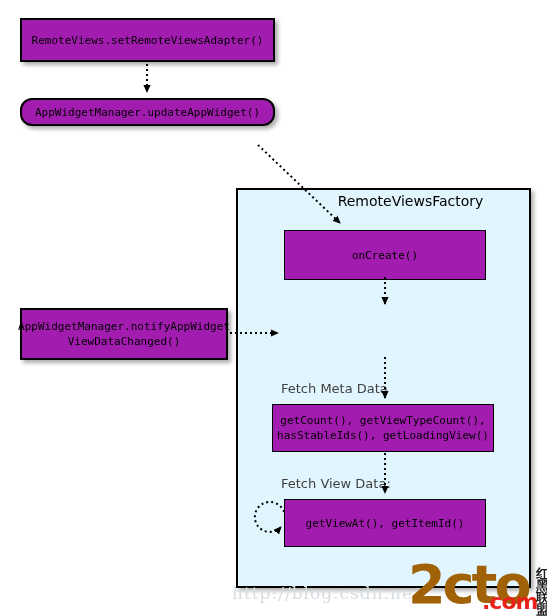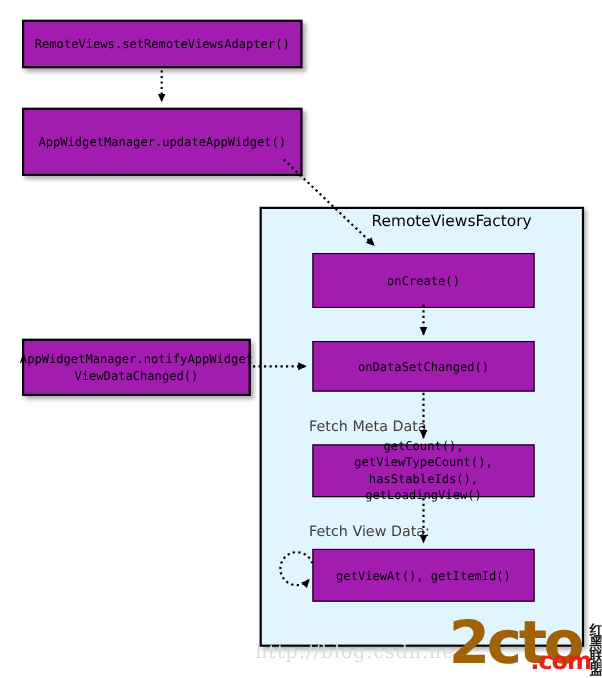--- a/index.html
+++ b/index.html
@@ -138,38 +138,35 @@
 
 <div id="canvas">
 
   <div id="factory-panel"></div>
   <div id="factory-title">RemoteViewsFactory</div>
 
   <div class="box" style="left:20px; top:18px; width:255px; height:44px;">
     <span class="txt">RemoteViews.setRemoteViewsAdapter()</span>
   </div>
 
-  <div class="box" style="left:20px; top:98px; width:255px; height:62px;">
+  <div class="box" style="left:20px; top:98px; width:255px; height:28px;border-radius:12px;">
     <span class="txt">AppWidgetManager.updateAppWidget()</span>
   </div>
 
   <div class="box" style="left:20px; top:308px; width:208px; height:52px;">
     <span class="txt">AppWidgetManager.notifyAppWidget
 ViewDataChanged()</span>
   </div>
 
   <div class="box thin" style="left:284px; top:230px; width:202px; height:50px;">
     <span class="txt">onCreate()</span>
   </div>
 
-  <div class="box thin" style="left:284px; top:310px; width:202px; height:46px;">
-    <span class="txt">onDataSetChanged()</span>
-  </div>
-
-  <div class="box thin" style="left:284px; top:404px; width:202px; height:48px;align-items:center;">
+
+  <div class="box thin" style="left:272px; top:404px; width:222px; height:48px;align-items:center;">
     <span class="txt">getCount(), getViewTypeCount(),
 hasStableIds(), getLoadingView()</span>
   </div>
 
   <div class="box thin" style="left:284px; top:499px; width:202px; height:48px;">
     <span class="txt">getViewAt(), getItemId()</span>
   </div>
 
   <div class="stage-label" style="left:281px; top:381px;">Fetch Meta Data</div>
 

